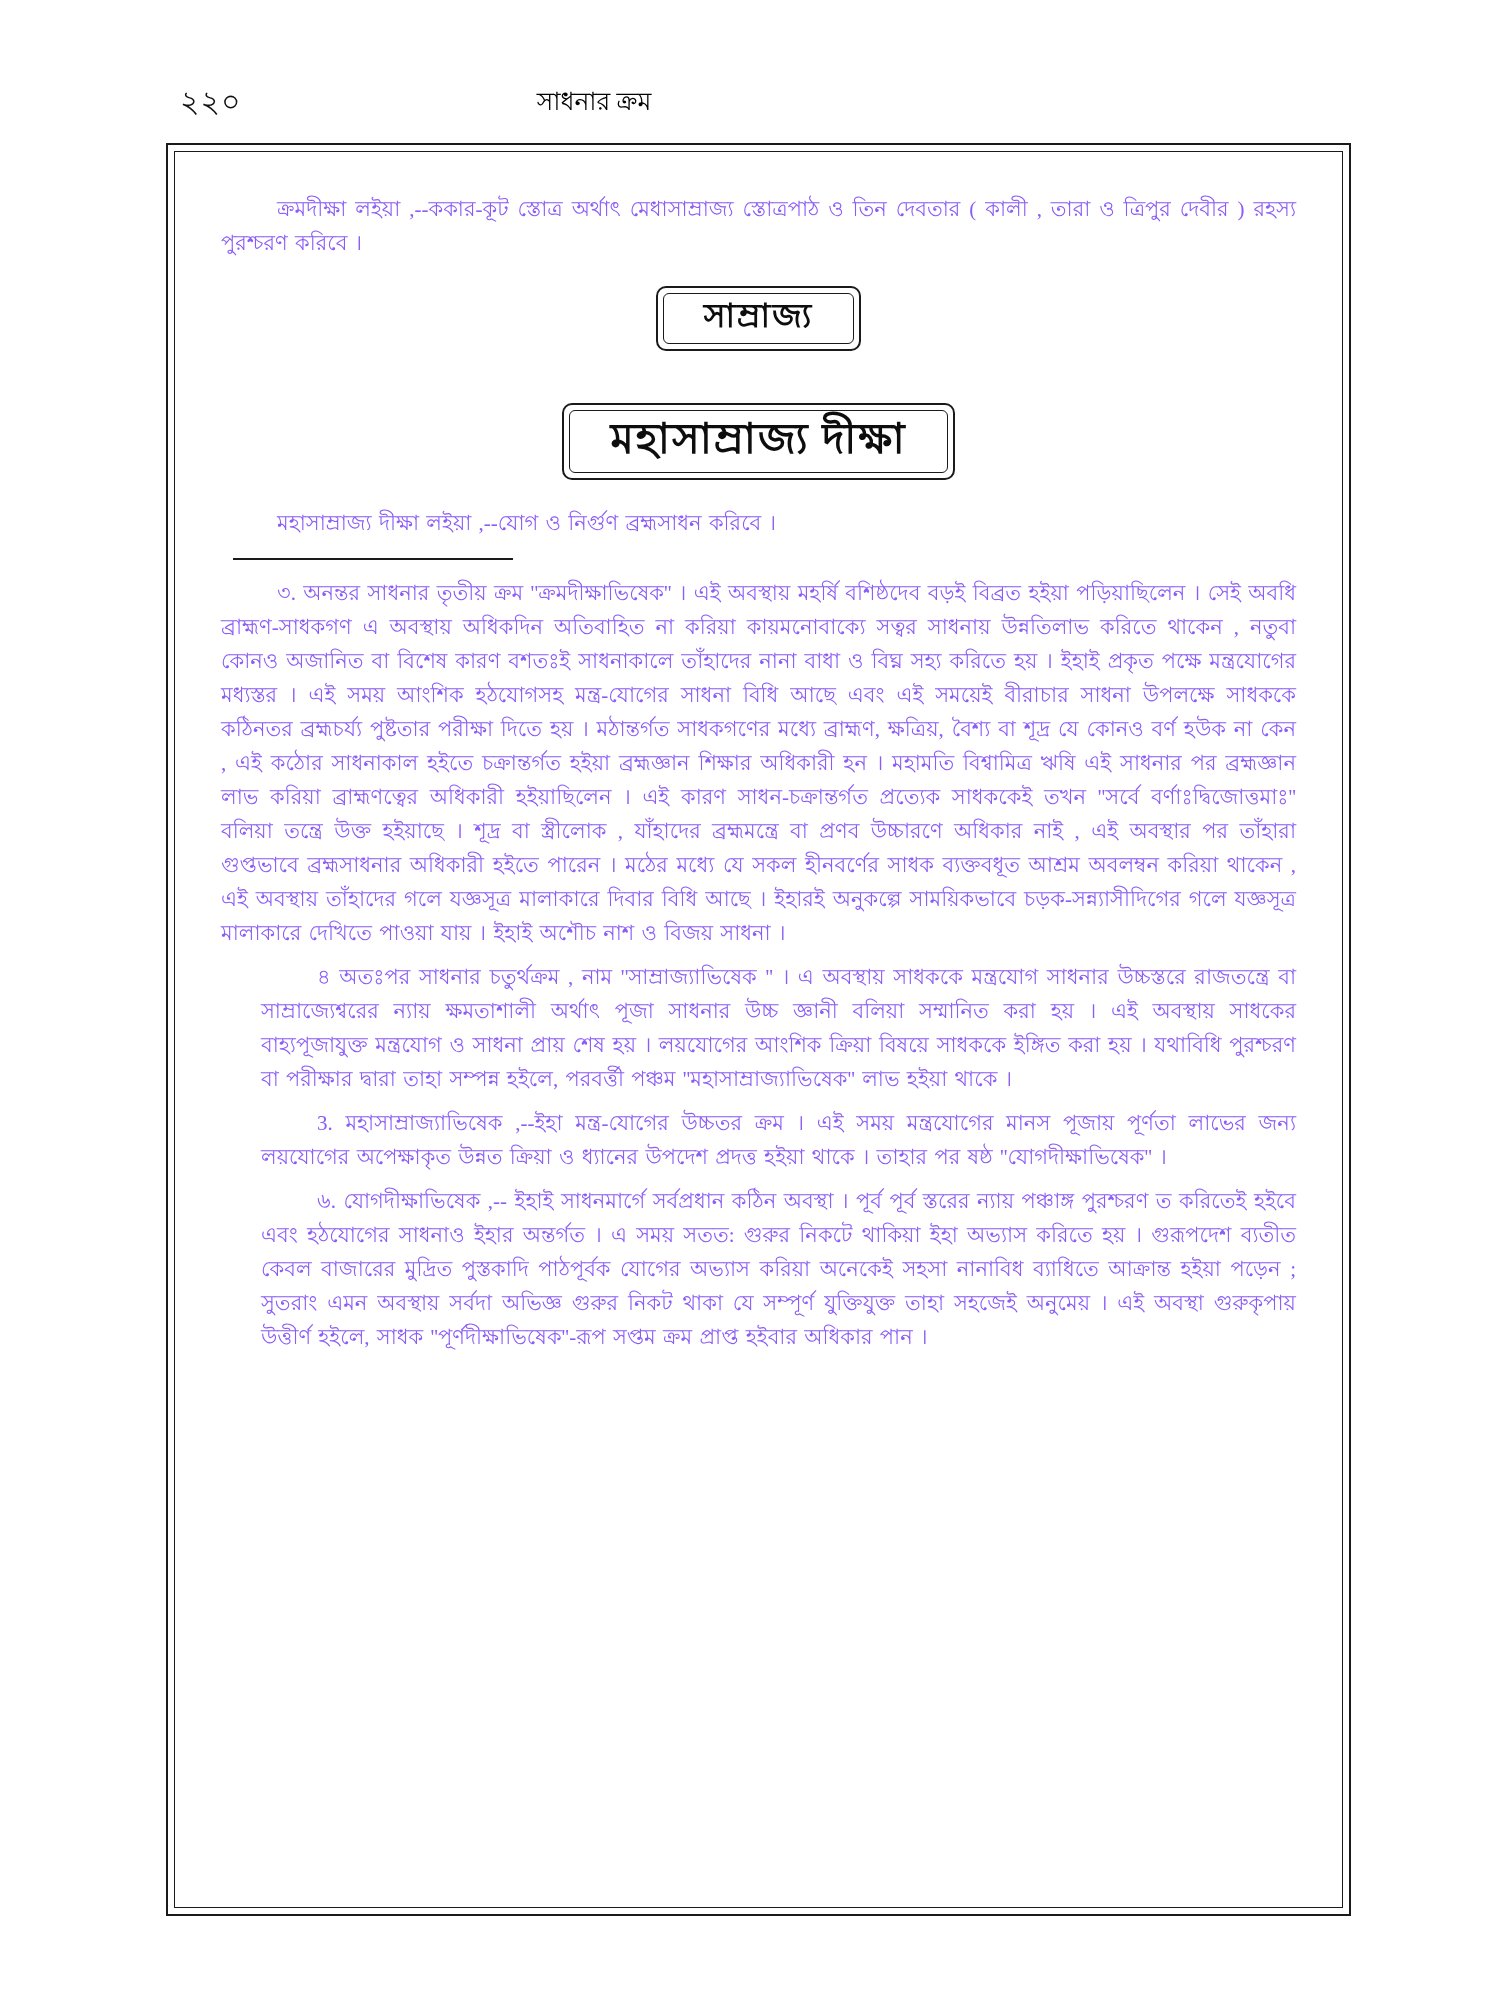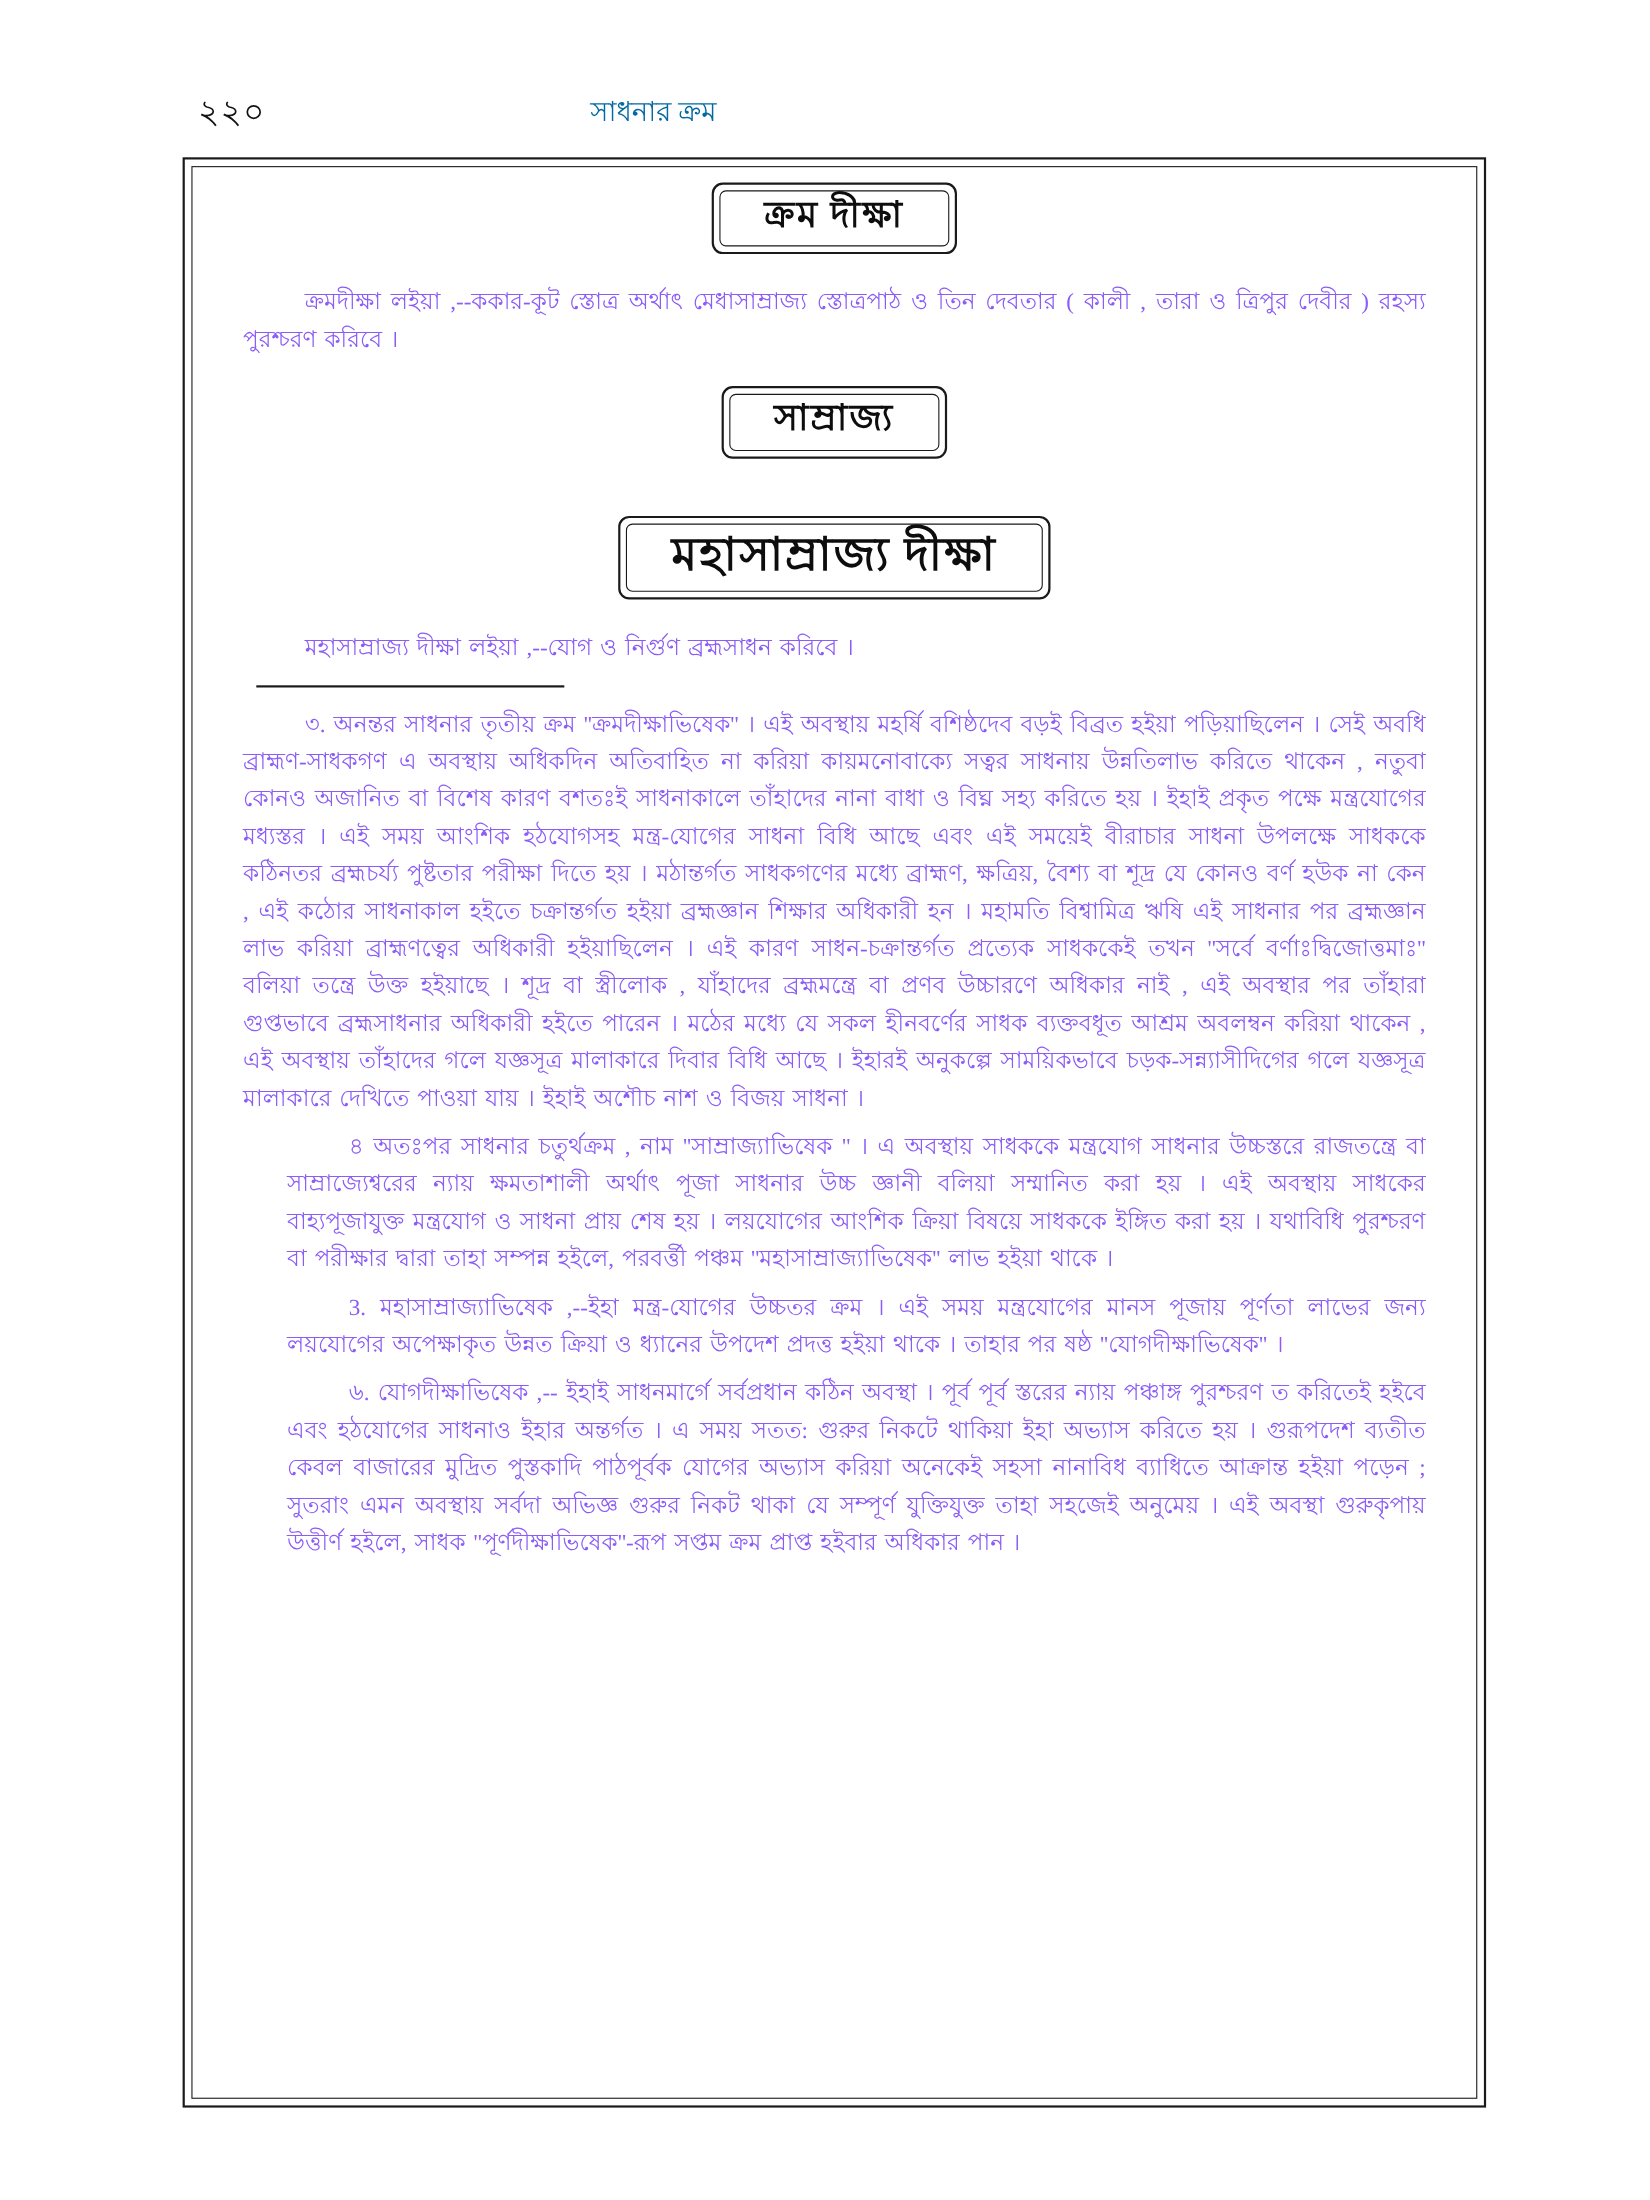--- a/index.html
+++ b/index.html
@@ -37,21 +37,21 @@
     font-size: 30px;
     letter-spacing: 1px;
     color: #121212;
   }
   .running-head {
     position: absolute;
     left: 50%;
     transform: translateX(-50%);
     top: 4px;
     font-size: 25px;
-    color: #0369a1;
+    color: #000000;
     white-space: nowrap;
   }
 
   
   .frame-outer {
     position: absolute;
     left: 166px;
     top: 143px;
     width: 1185px;
     height: 1773px;
@@ -148,25 +148,20 @@
 
   <div class="page-header">
     <div class="folio">২২০</div>
     <div class="running-head">সাধনার ক্রম</div>
   </div>
 
   <div class="frame-outer">
     <div class="frame-inner">
       <div class="content">
 
-        <div class="heading-box-wrap">
-          <div class="heading-box">
-            <div class="heading-text">ক্রম দীক্ষা</div>
-          </div>
-        </div>
 
         <div class="gap-md"></div>
 
         <p class="body indent">ক্রমদীক্ষা লইয়া ,--ককার-কূট স্তোত্র অর্থাৎ মেধাসাম্রাজ্য স্তোত্রপাঠ ও তিন দেবতার ( কালী , তারা ও ত্রিপুর দেবীর ) রহস্য পুরশ্চরণ করিবে ।</p>
 
         <div class="gap-md"></div>
 
         <div class="heading-box-wrap">
           <div class="heading-box">
             <div class="heading-text">সাম্রাজ্য</div>

